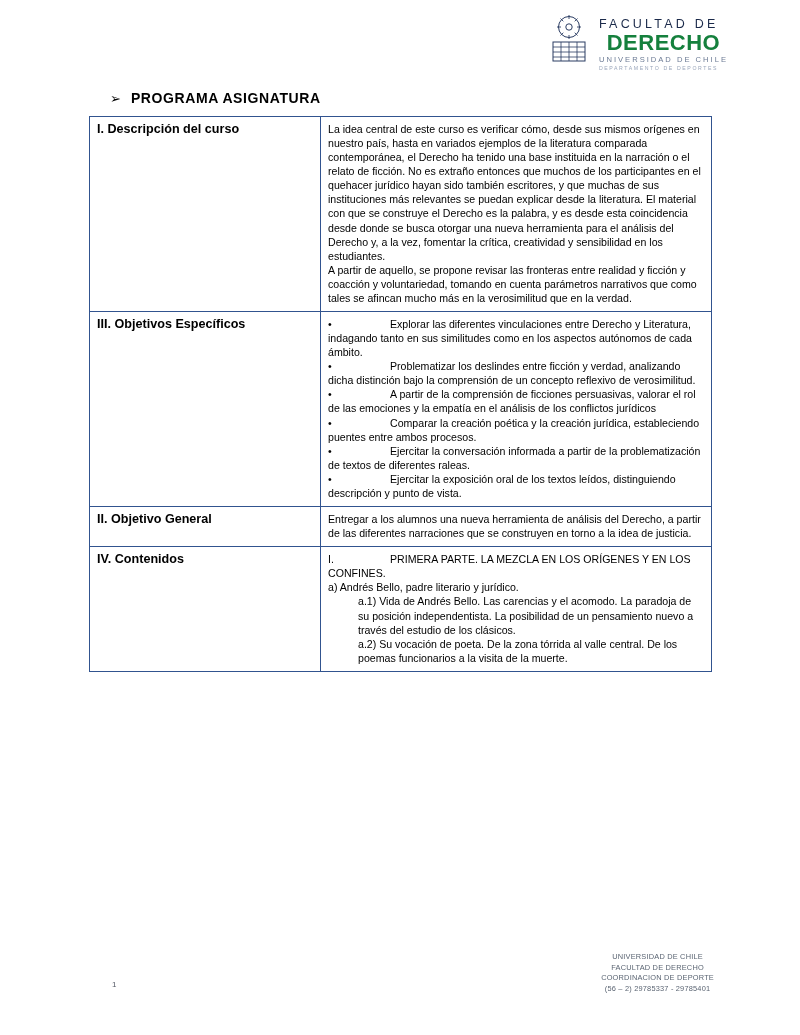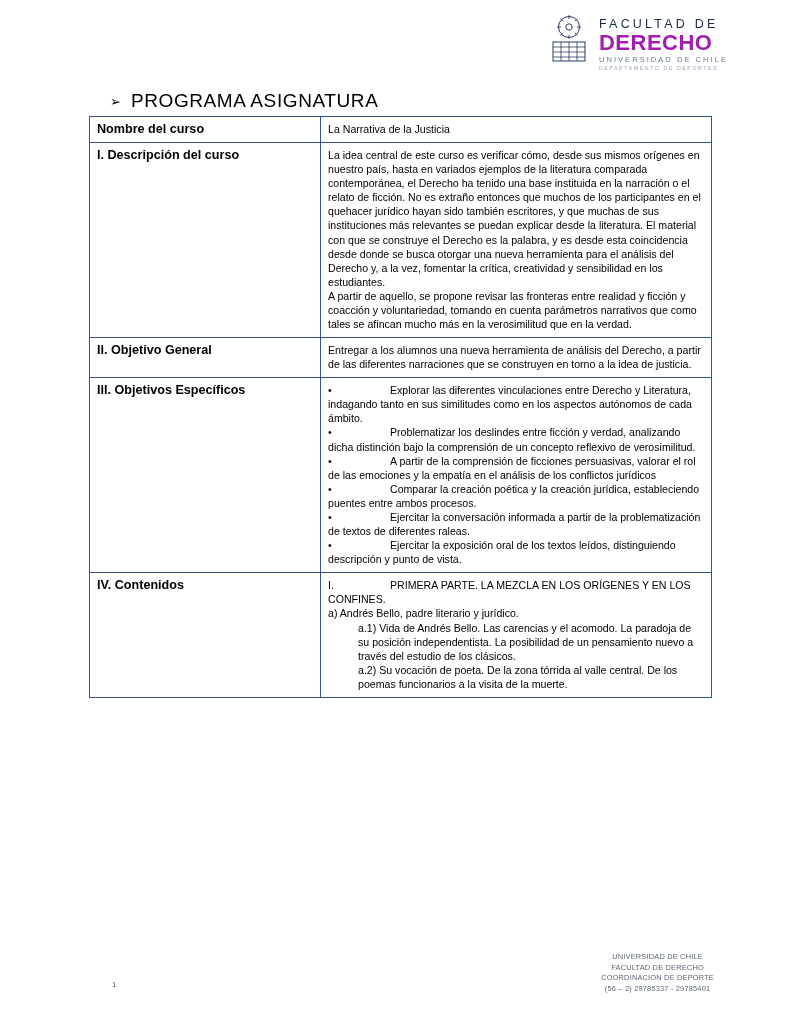--- a/index.html
+++ b/index.html
@@ -42,22 +42,23 @@
   }
   .logo-line1 {
     font-size: 12.5px;
     letter-spacing: 3.2px;
     color: #1b2a4a;
   }
   .logo-line2 {
     font-size: 22px;
     font-weight: bold;
     letter-spacing: 0.5px;
-    color: #a21caf;
+    color: #15803d;
     margin-top: 1px;
+    text-align: center;
   }
   .logo-line3 {
     font-size: 7.6px;
     letter-spacing: 2.0px;
     color: #6b7a94;
     margin-top: 2px;
   }
   .logo-line4 {
     font-size: 5.2px;
     letter-spacing: 1.6px;
@@ -73,22 +74,22 @@
     display: flex;
     align-items: center;
     gap: 10px;
   }
   .bullet-arrow {
     font-size: 13px;
     color: #000;
     line-height: 1;
   }
   .doc-title {
-    font-size: 19px;
-    font-weight: normal;
+    font-size: 14px;
+    font-weight: bold;
     letter-spacing: 0.6px;
   }
 
   
   table.program {
     position: absolute;
     top: 116px;
     left: 89px;
     width: 623px;
     border-collapse: collapse;
@@ -206,55 +207,49 @@
     </div>
   </div>
 
   <div class="doc-title-row">
     <span class="bullet-arrow">➢</span>
     <span class="doc-title">PROGRAMA ASIGNATURA</span>
   </div>
 
   <table class="program">
     <tbody>
-      <tr>
-        <td class="label">Nombre del curso</td>
-        <td class="value">
-          <p class="p">La Narrativa de la Justicia</p>
-        </td>
-      </tr>
 
 
 
 
 
       <tr>
         <td class="label center">I. Descripción del curso</td>
         <td class="value">
           <p class="p">La idea central de este curso es verificar cómo, desde sus mismos orígenes en nuestro país, hasta en variados ejemplos de la literatura comparada contemporánea, el Derecho ha tenido una base instituida en la narración o el relato de ficción. No es extraño entonces que muchos de los participantes en el quehacer jurídico hayan sido también escritores, y que muchas de sus instituciones más relevantes se puedan explicar desde la literatura. El material con que se construye el Derecho es la palabra, y es desde esta coincidencia desde donde se busca otorgar una nueva herramienta para el análisis del Derecho y, a la vez, fomentar la crítica, creatividad y sensibilidad en los estudiantes.</p>
           <p class="p">A partir de aquello, se propone revisar las fronteras entre realidad y ficción y coacción y voluntariedad, tomando en cuenta parámetros narrativos que como tales se afincan mucho más en la verosimilitud que en la verdad.</p>
-        </td>
-      </tr>
-
-      <tr>
-        <td class="label center">II. Objetivo General</td>
-        <td class="value">
-          <p class="p">Entregar a los alumnos una nueva herramienta de análisis del Derecho, a partir de las diferentes narraciones que se construyen en torno a la idea de justicia.</p>
         </td>
       </tr>
 
       <tr>
         <td class="label center">III. Objetivos Específicos</td>
         <td class="value">
           <span class="bul"><span class="dot">•</span><span>Explorar las diferentes vinculaciones entre Derecho y Literatura, indagando tanto en sus similitudes como en los aspectos autónomos de cada ámbito.</span></span>
           <span class="bul"><span class="dot">•</span><span>Problematizar los deslindes entre ficción y verdad, analizando dicha distinción bajo la comprensión de un concepto reflexivo de verosimilitud.</span></span>
           <span class="bul"><span class="dot">•</span><span>A partir de la comprensión de ficciones persuasivas, valorar el rol de las emociones y la empatía en el análisis de los conflictos jurídicos</span></span>
           <span class="bul"><span class="dot">•</span><span>Comparar la creación poética y la creación jurídica, estableciendo puentes entre ambos procesos.</span></span>
           <span class="bul"><span class="dot">•</span><span>Ejercitar la conversación informada a partir de la problematización de textos de diferentes raleas.</span></span>
           <span class="bul"><span class="dot">•</span><span>Ejercitar la exposición oral de los textos leídos, distinguiendo descripción y punto de vista.</span></span>
+        </td>
+      </tr>
+
+      <tr>
+        <td class="label center">II. Objetivo General</td>
+        <td class="value">
+          <p class="p">Entregar a los alumnos una nueva herramienta de análisis del Derecho, a partir de las diferentes narraciones que se construyen en torno a la idea de justicia.</p>
         </td>
       </tr>
 
       <tr>
         <td class="label center">IV.  Contenidos</td>
         <td class="value">
           <span class="bul"><span class="dot">I.</span><span>PRIMERA PARTE. LA MEZCLA EN LOS ORÍGENES Y EN LOS CONFINES.</span></span>
           <span class="indent-hang">a) Andrés Bello, padre literario y jurídico.</span>
           <span class="indent1">a.1) Vida de Andrés Bello. Las carencias y el acomodo. La paradoja de su posición independentista. La posibilidad de un pensamiento nuevo a través del estudio de los clásicos.</span>
           <span class="indent1">a.2) Su vocación de poeta. De la zona tórrida al valle central. De los poemas funcionarios a la visita de la muerte.</span>

